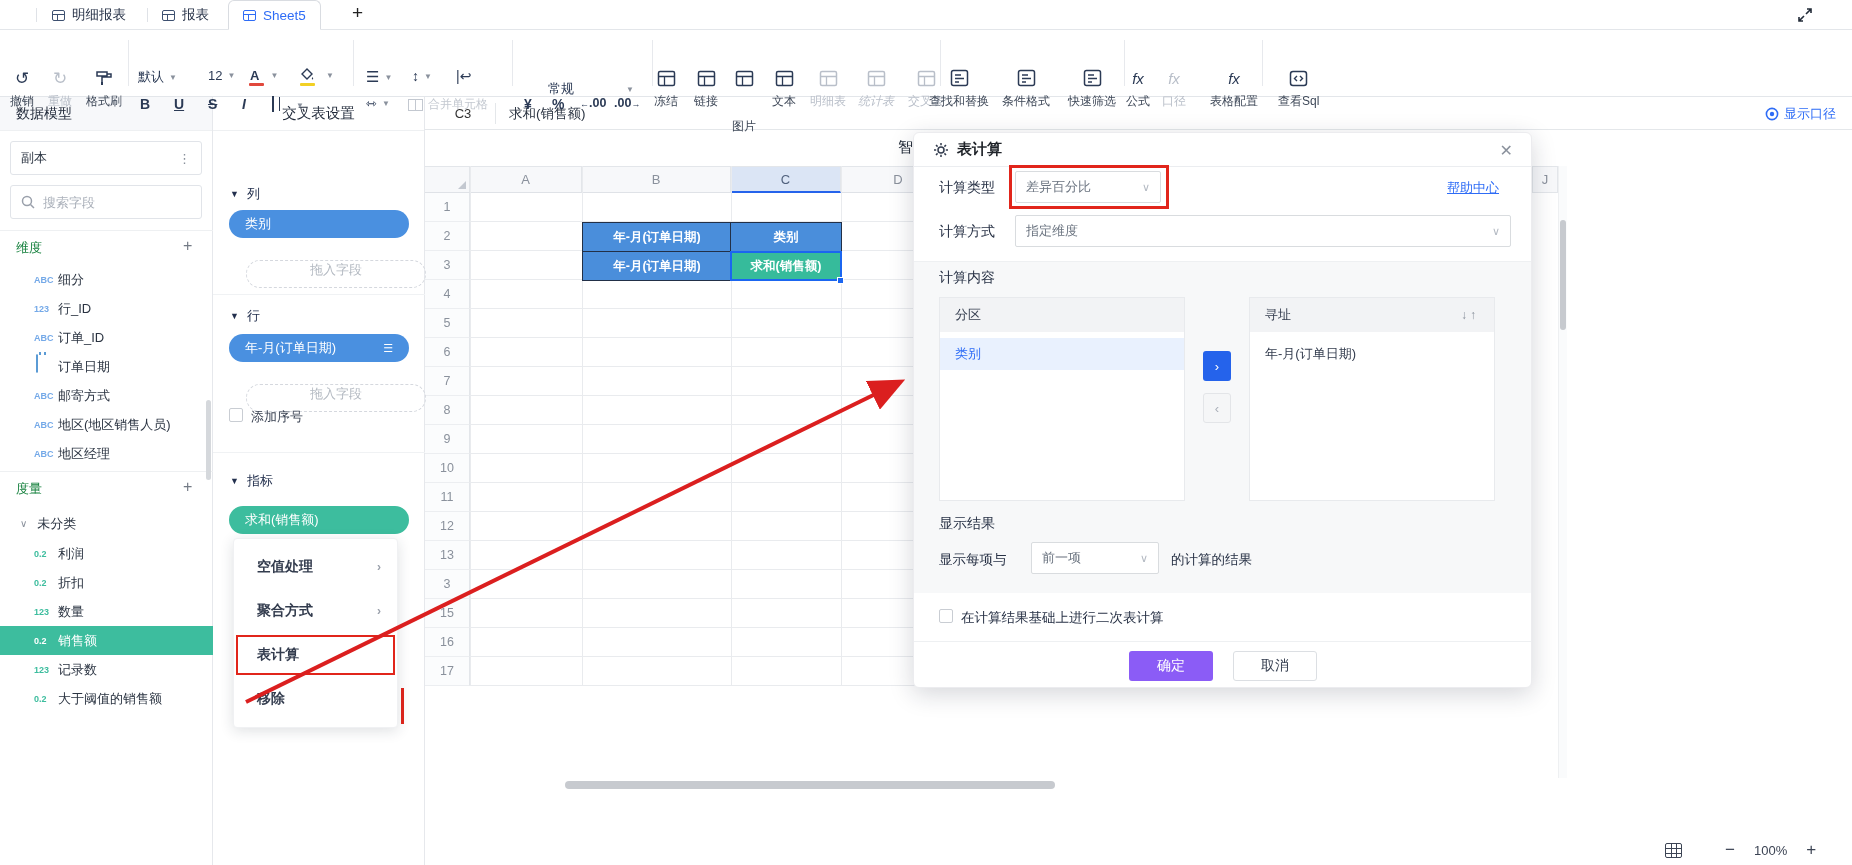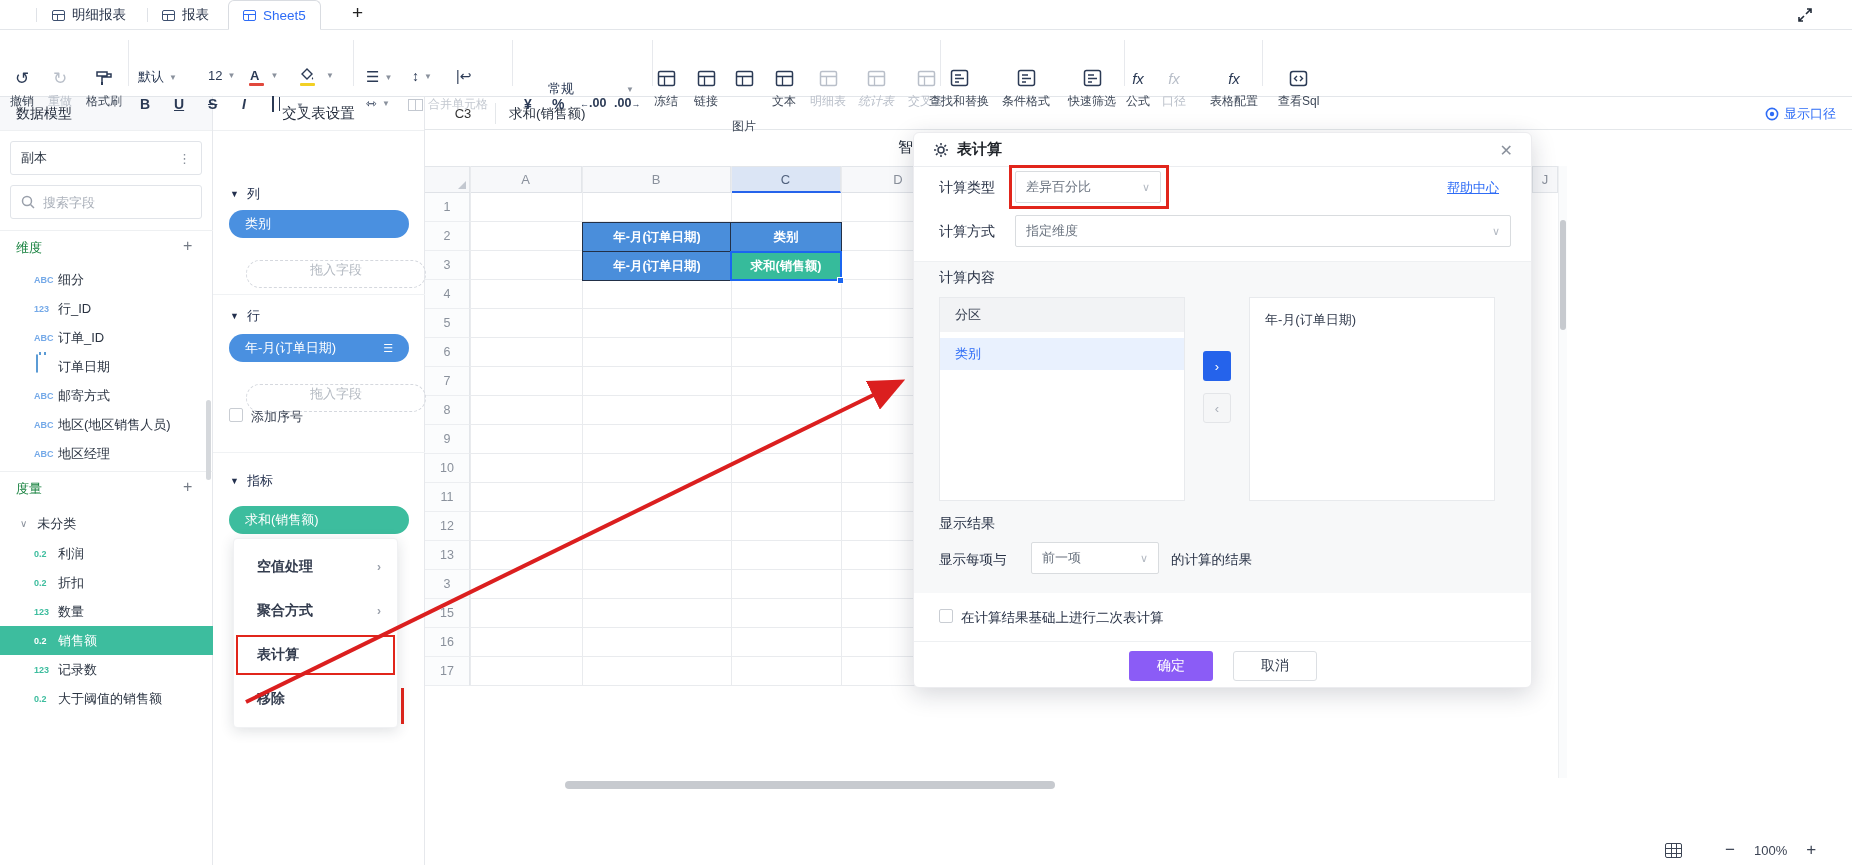--- a/index.html
+++ b/index.html
@@ -639,20 +639,24 @@
       <div class="litem hl">
             <span>类别</span>
           </div>
         </div>
     </div>
 
     <div class="xferbtn fwd" style="left:289px; top:218px;">›</div>
     <div class="xferbtn bwd" style="left:289px; top:260px;">‹</div>
 
     <div class="listbox" style="left:335px; top:164px;">
+      <div class="lhead">
+        <span>寻址</span>
+        <span class="sorters"><span>↓</span><span>↑</span></span>
+      </div>
       <div>
 
       <div class="litem plain">
             <span>年-月(订单日期)</span>
           </div>
         </div>
     </div>
 
     <div class="dlg-label" style="left:25px; top:382px">显示结果</div>
     <div class="dlg-label" style="left:25px; top:418px; font-size:13.5px;">显示每项与</div>

